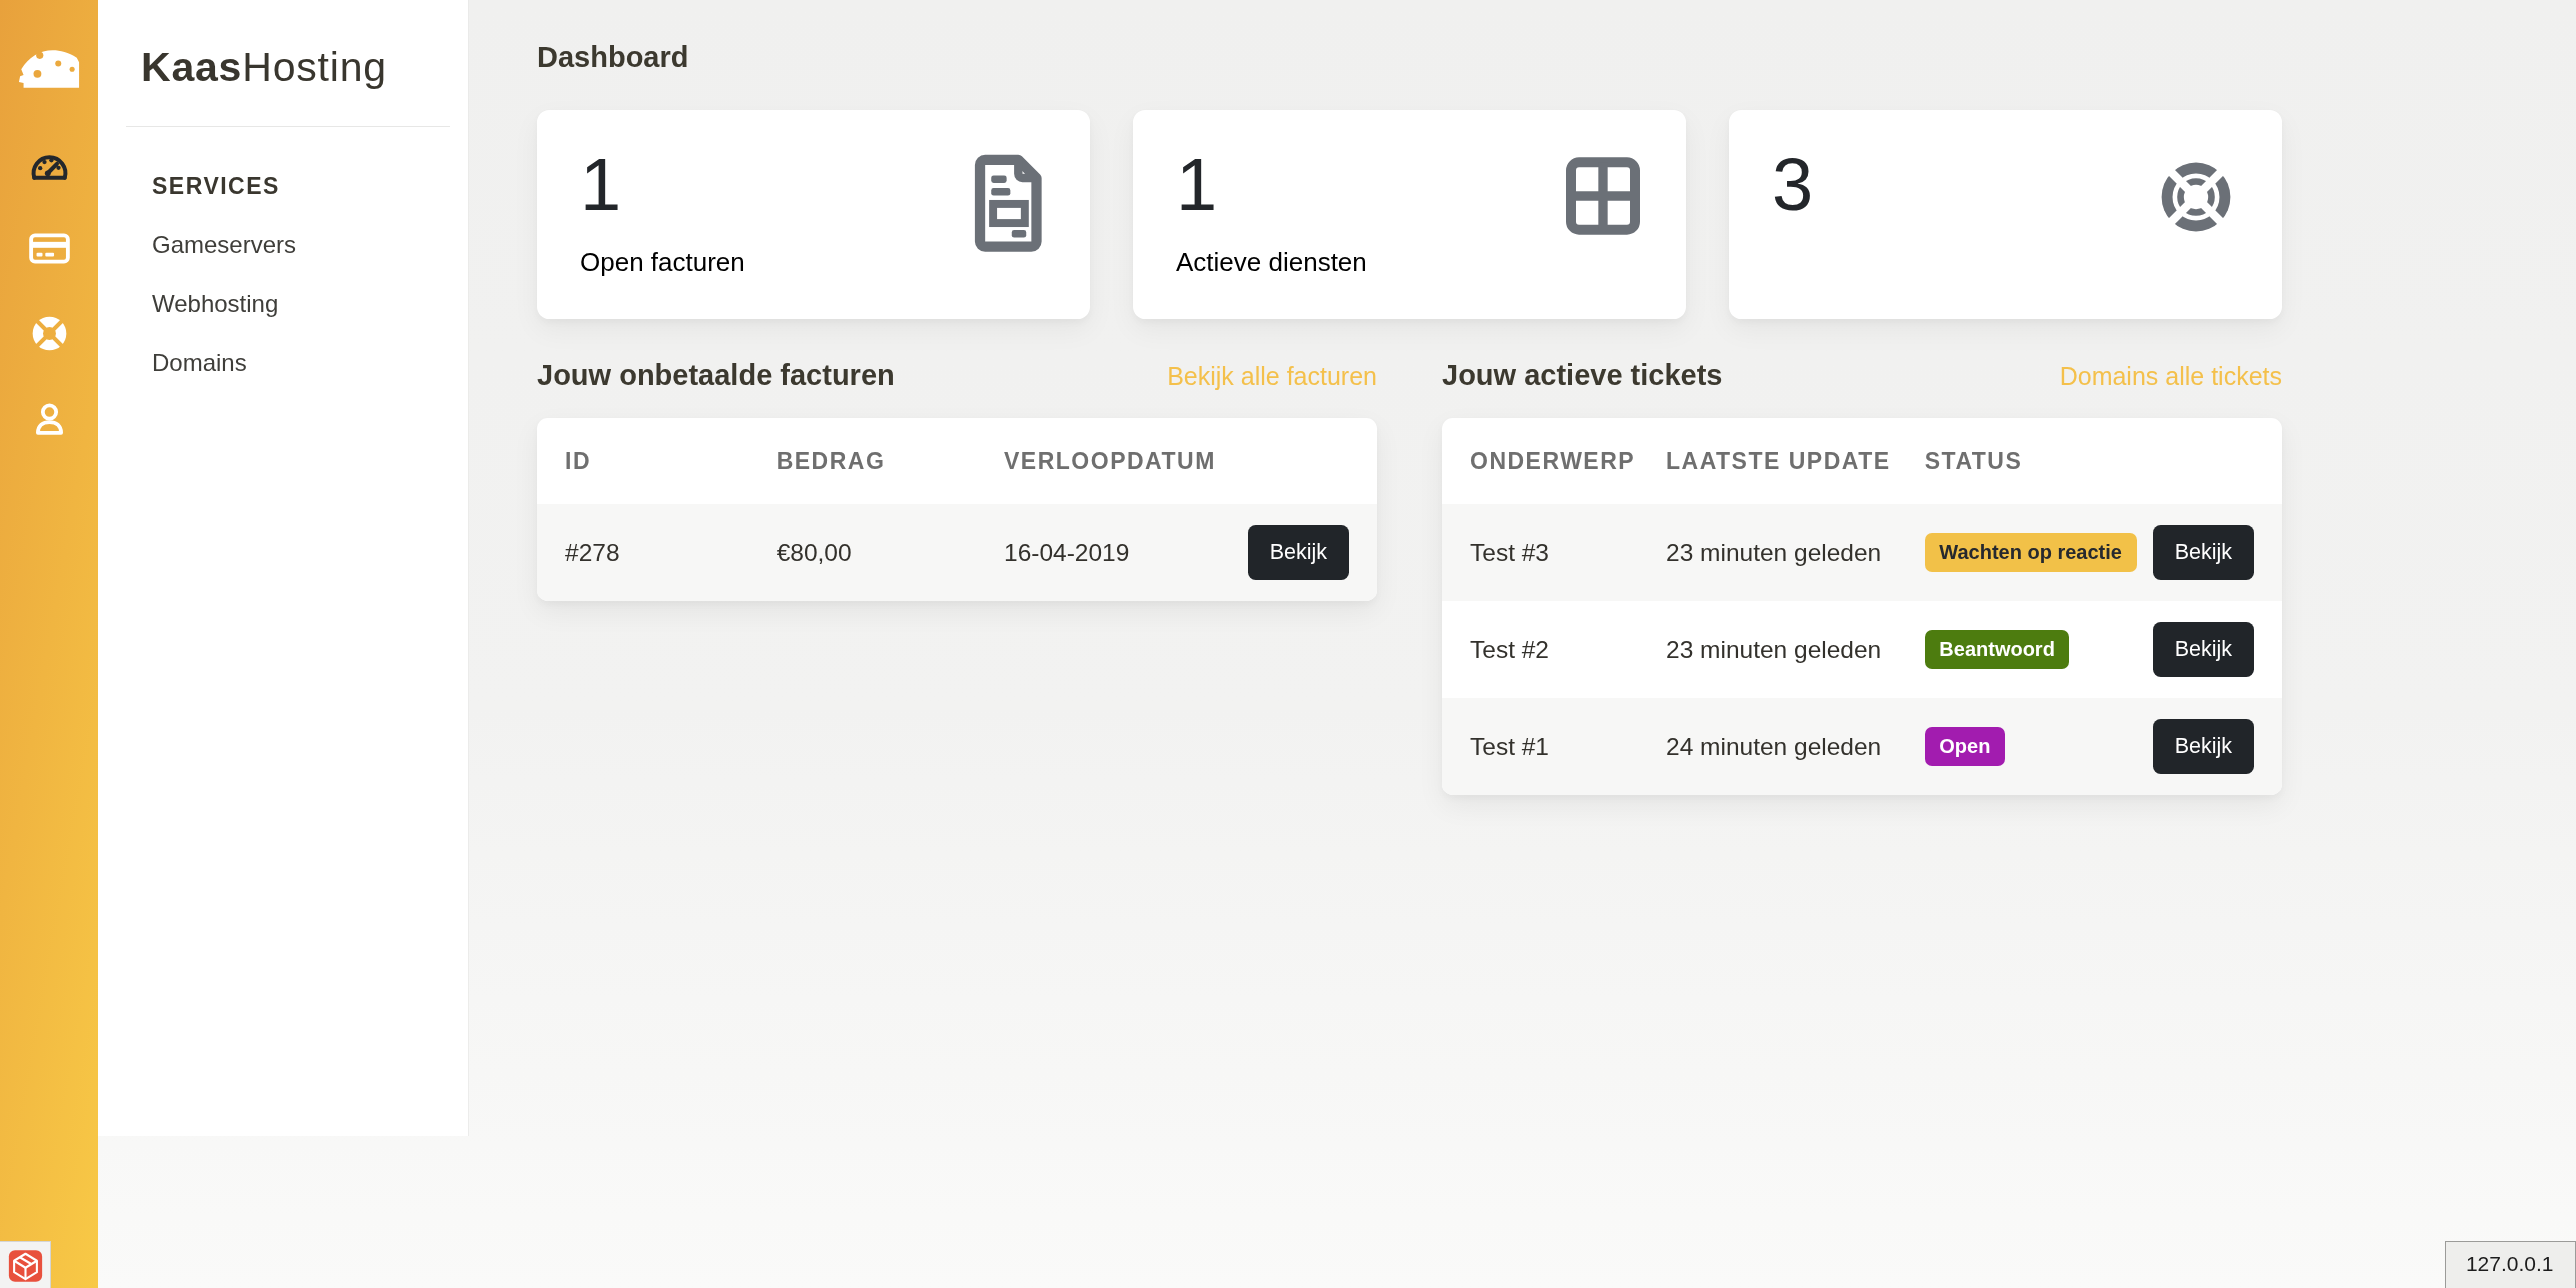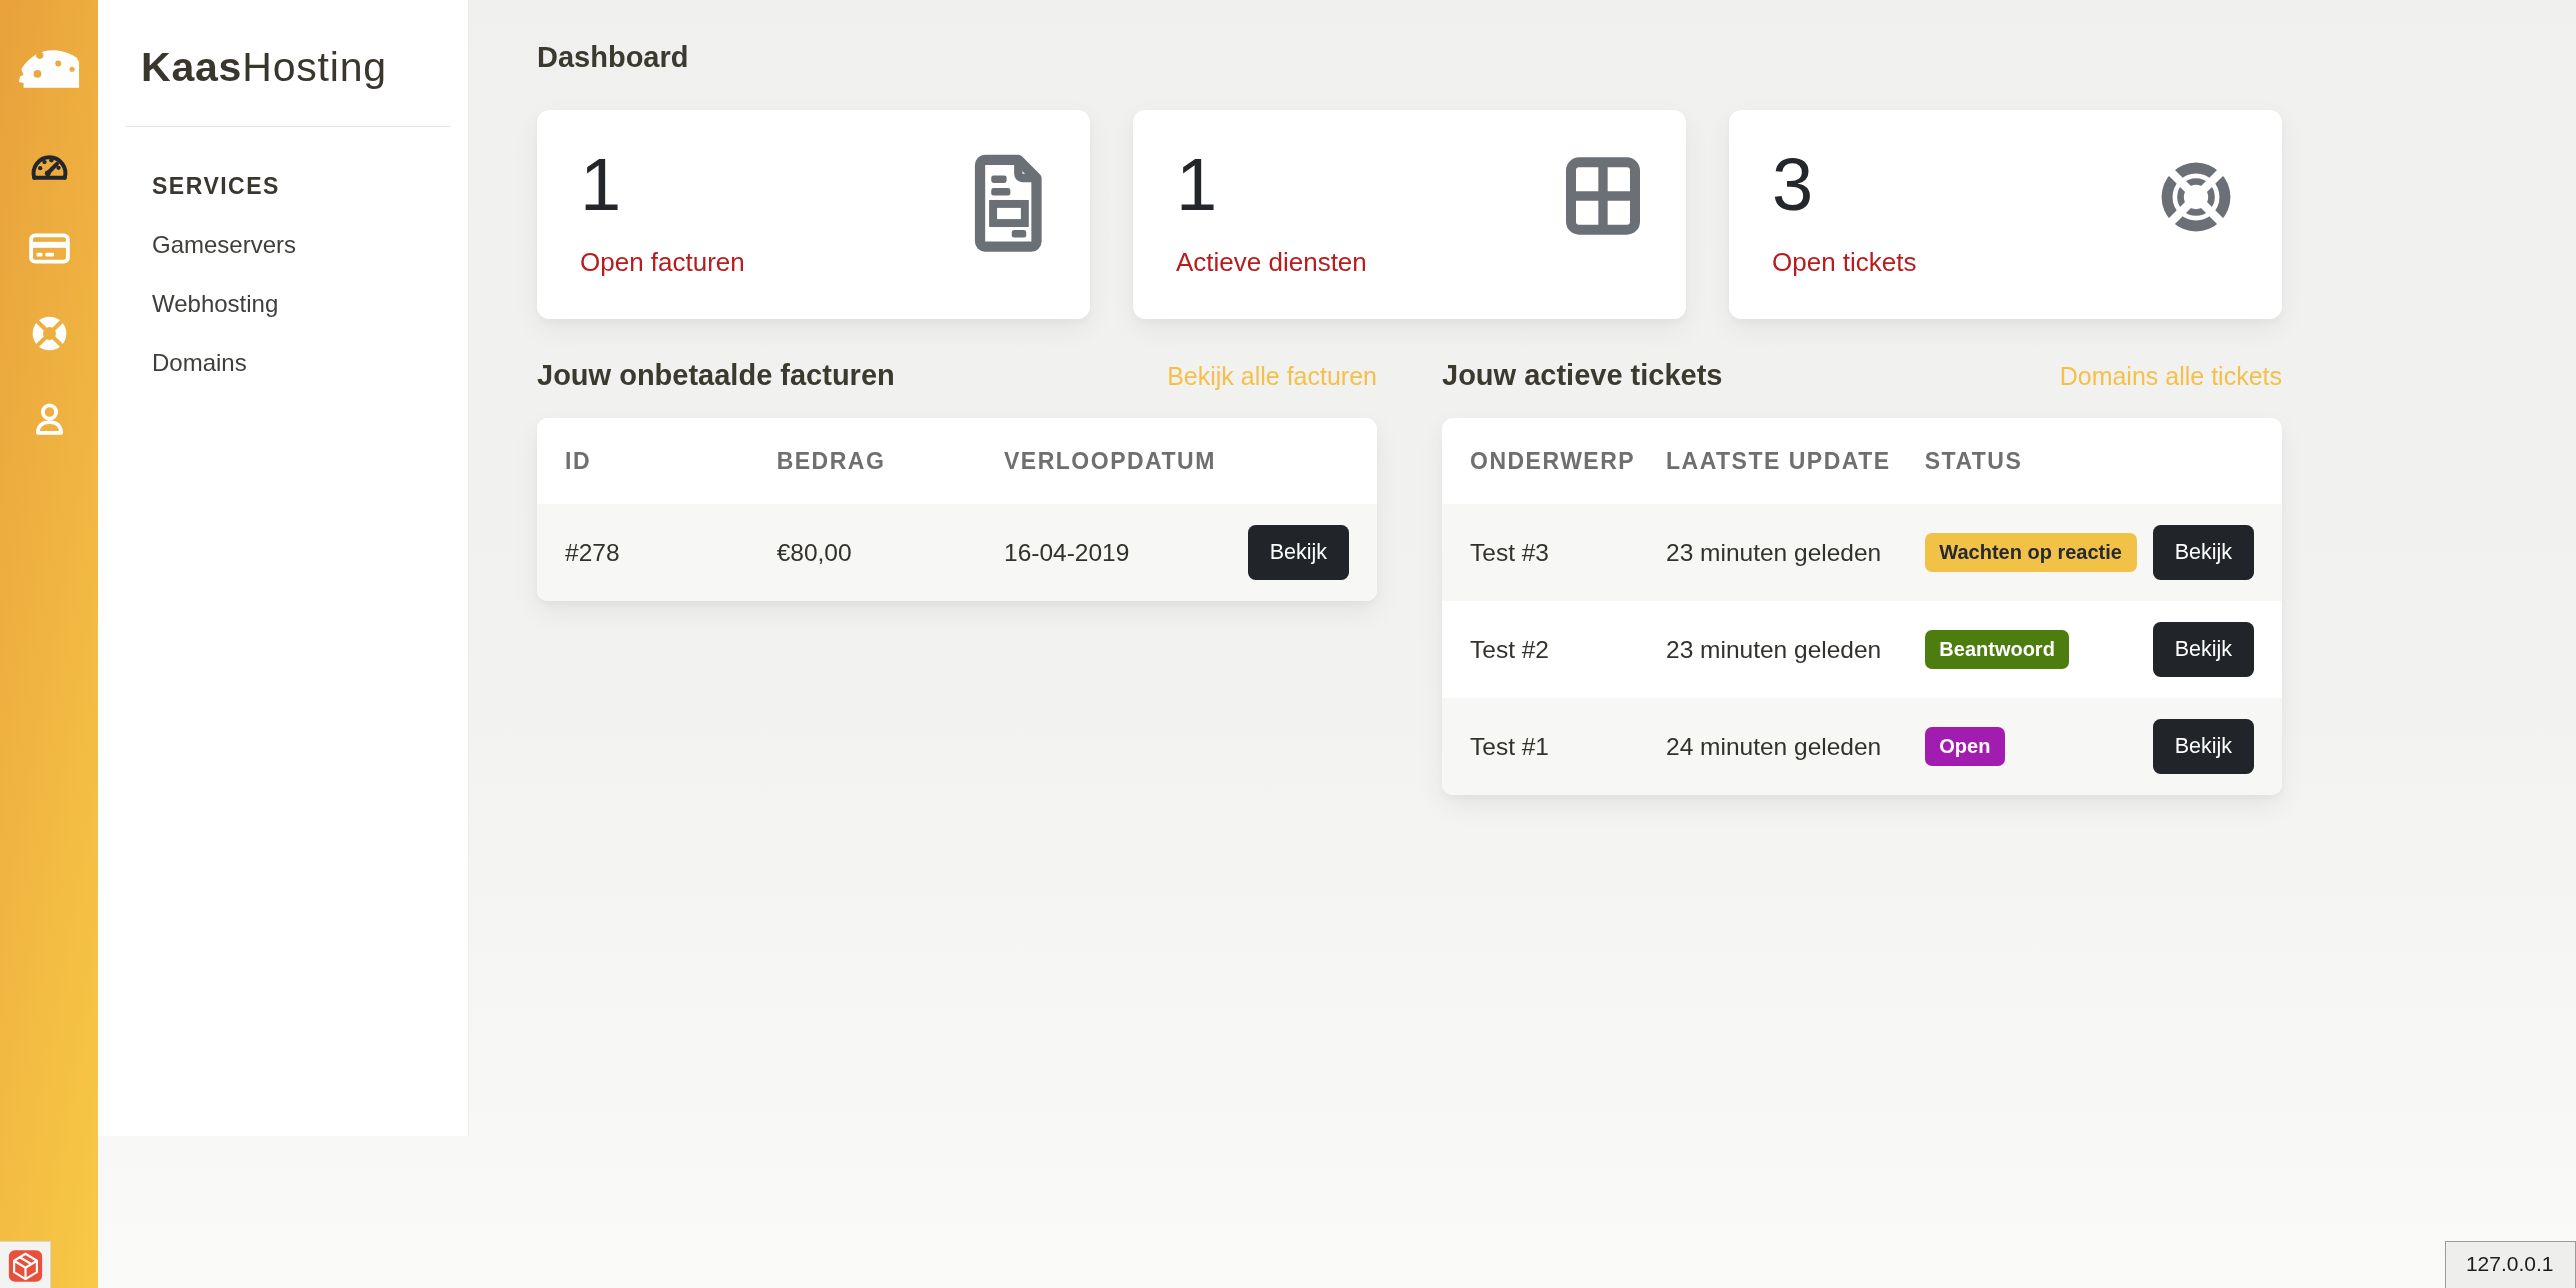--- a/index.html
+++ b/index.html
@@ -39,21 +39,21 @@
   
   .main { position:absolute; left:468px; top:0; width:1888px; height:1289px; padding:40px 74px 0 69px; }
   .page-title { font-size:29px; font-weight:700; color:#3c392f; line-height:35px; }
 
   .stat-row { display:flex; gap:43px; margin-top:35px; }
   .stat-card {
     position:relative; flex:1; height:209px; background:#ffffff; border-radius:12.3px;
     padding:38px 43px; box-shadow:0 10.7px 28px rgba(0,0,0,.05), 0 3.1px 7.7px rgba(0,0,0,.03);
   }
   .stat-value { font-size:74px; line-height:1.0; color:#23262a; font-weight:400; }
-  .stat-label { font-size:26px; color:#b91c1c; margin-top:24.5px; }
+  .stat-label { font-size:26px; color:#000000; margin-top:24.5px; }
   .stat-icon { position:absolute; right:43px; top:44px; }
 
   .sections { display:flex; gap:65px; margin-top:40px; align-items:flex-start; }
   .section { flex:1; min-width:0; }
   .section-head { display:flex; justify-content:space-between; align-items:baseline; margin-bottom:26px; }
   .section-title { font-size:29px; font-weight:600; color:#3c392f; }
   .section-link { font-size:25px; color:#f4c04b; cursor:pointer; text-decoration:none; }
 
   .card-table {
     background:#ffffff; border-radius:10.7px; overflow:hidden;
@@ -189,21 +189,20 @@
       <div class="stat-icon">
         <svg width="80" height="84" viewBox="0 0 24 25">
           <rect x="2.4" y="2.4" width="19.2" height="20.2" rx="2.4" fill="none" stroke="#6b7077" stroke-width="3"></rect>
           <line x1="12" y1="2.4" x2="12" y2="22.6" stroke="#6b7077" stroke-width="2.8"></line>
           <line x1="2.4" y1="12.5" x2="21.6" y2="12.5" stroke="#6b7077" stroke-width="2.8"></line>
         </svg>
       </div>
     </div>
     <div class="stat-card">
       <div class="stat-value">3</div>
-      <div class="stat-label">Open tickets</div>
       <div class="stat-icon">
         <svg width="86" height="86" viewBox="0 0 24 24">
           <defs>
             <mask id="buoyCard">
               <rect width="24" height="24" fill="#fff"></rect>
               <circle cx="12" cy="12" r="3.4" fill="#000"></circle>
               <circle cx="12" cy="12" r="5.9" fill="none" stroke="#000" stroke-width="1.3"></circle>
               <rect x="10.85" y="-3" width="2.3" height="30" fill="#000" transform="rotate(45 12 12)"></rect>
               <rect x="10.85" y="-3" width="2.3" height="30" fill="#000" transform="rotate(-45 12 12)"></rect>
             </mask>

